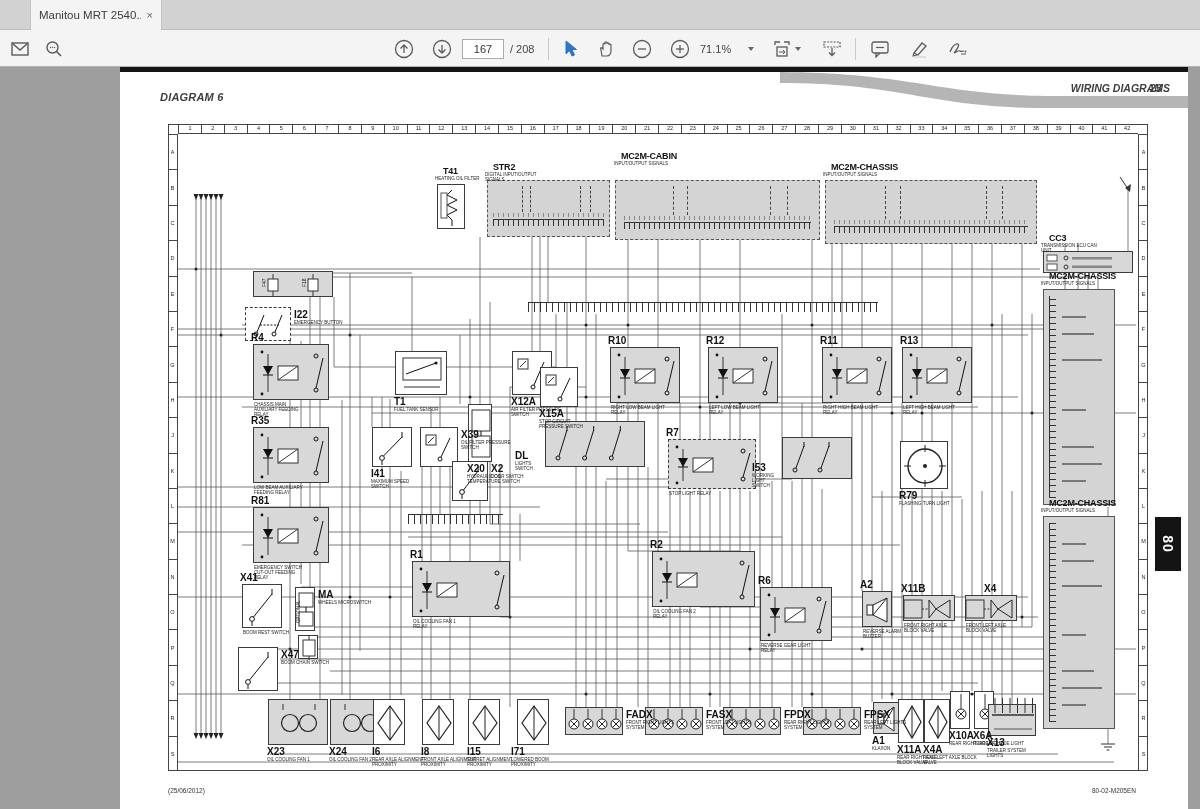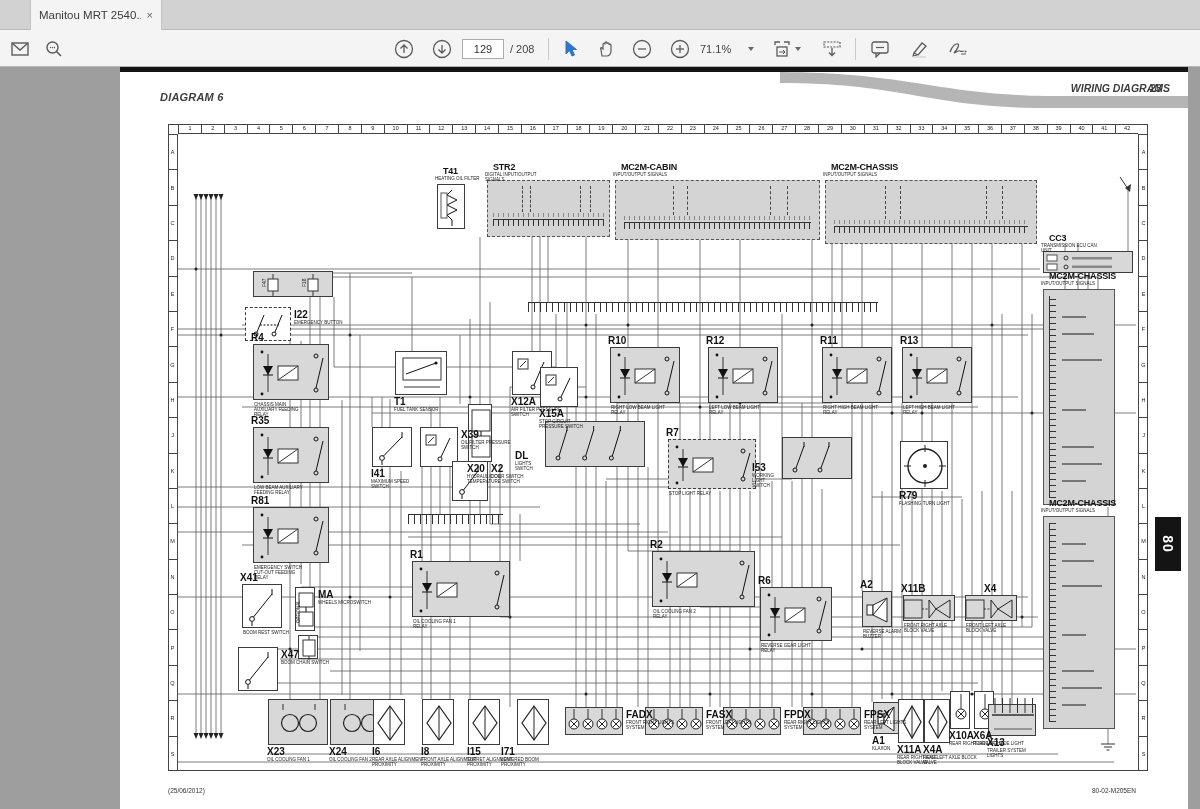--- a/index.html
+++ b/index.html
@@ -87,21 +87,21 @@
         <circle cx="10" cy="10" r="8.5" fill="none" stroke="#5b5b5b" stroke-width="1.3"></circle>
         <path d="M10,14 V6 M6.5,9.5 10,6 13.5,9.5" fill="none" stroke="#5b5b5b" stroke-width="1.3"></path>
       </svg>
   </div>
   <div class="tbtn" style="left:430px">
     <svg width="20" height="20" viewBox="0 0 20 20">
         <circle cx="10" cy="10" r="8.5" fill="none" stroke="#5b5b5b" stroke-width="1.3"></circle>
         <path d="M10,6 V14 M6.5,10.5 10,14 13.5,10.5" fill="none" stroke="#5b5b5b" stroke-width="1.3"></path>
       </svg>
   </div>
-  <div class="pageinput">129</div>
+  <div class="pageinput">167</div>
   <div class="pagetotal">/ 208</div>
   <div class="tdiv" style="left:548px"></div>
   <div class="tbtn" style="left:558px">
     <svg width="16" height="18" viewBox="0 0 16 18">
         <path d="M4,1 L4,14 L7.5,10.5 L10,16 L12.5,15 L10,9.5 L14.5,9.5 Z" fill="#2e74c9" stroke="#2e74c9"></path>
       </svg>
   </div>
   <div class="tbtn" style="left:594px">
     <svg width="18" height="18" viewBox="0 0 18 18">
         <path d="M5,16 L4,10 C3,8 4,7 5,8 L6,9 V4.5 C6,3 8,3 8,4.5 V3 C8,1.5 10,1.5 10,3 V4 C10,2.5 12,2.5 12,4 V5 C12,3.8 14,3.8 14,5.2 V11 C14,14 12,16 10,16 Z" fill="none" stroke="#5b5b5b" stroke-width="1.2"></path>
@@ -454,21 +454,21 @@
         <div class="cdesc">DIGITAL INPUT/OUTPUT SIGNALS</div>
       </div>
       <div class="connblock" style="left: 495px; top: 113px; width: 205px; height: 60px;">
         <div class="cb-micro"></div>
         <div class="cb-comb"></div>
       <div class="cb-dash" style="left:28%;bottom:24px;"></div>
         <div class="cb-dash" style="left:35%;bottom:24px;"></div>
       <div class="cb-dash" style="left:76%;bottom:24px;"></div>
         <div class="cb-dash" style="left:84%;bottom:24px;"></div>
       </div>
-      <div class="clabel" style="left: 493px; top: 96px;">
+      <div class="clabel" style="left: 493px; top: 85px; text-align: center;">
         <div class="cid hdr">MC2M-CABIN</div>
         <div class="cdesc">INPUT/OUTPUT SIGNALS</div>
       </div>
       <div class="connblock" style="left: 705px; top: 113px; width: 212px; height: 64px;">
         <div class="cb-micro"></div>
         <div class="cb-comb"></div>
       <div class="cb-dash" style="left:28%;bottom:24px;"></div>
         <div class="cb-dash" style="left:35%;bottom:24px;"></div>
       <div class="cb-dash" style="left:76%;bottom:24px;"></div>
         <div class="cb-dash" style="left:84%;bottom:24px;"></div>
@@ -1035,21 +1035,21 @@
       <div class="clabel" style="left: 347px; top: 680px;">
         <div class="cid">I15</div>
         <div class="cdesc">TURRET ALIGNMENT PROXIMITY</div>
       </div>
       <div class="comp white" style="left: 397px; top: 632px; width: 32px; height: 46px;">
         <svg class="csym" width="32" height="46" viewBox="0 0 32 46">
           <polygon points="16,6 28,23 16,40 4,23" fill="#fff" stroke="#222" stroke-width="1.2"></polygon>
       <line x1="16" y1="6" x2="16" y2="40" stroke="#222"></line>
         </svg>
       </div>
-      <div class="clabel" style="left: 381px; top: 680px;">
+      <div class="clabel" style="left: 391px; top: 680px;">
         <div class="cid">I71</div>
         <div class="cdesc">LOWERED BOOM PROXIMITY</div>
       </div>
       <div class="comp" style="left: 445px; top: 640px; width: 58px; height: 28px;">
         <svg class="csym" width="58" height="28" viewBox="0 0 58 28">
           <circle cx="8" cy="16" r="5" fill="#fff" stroke="#222"></circle>
           <line x1="4.6" y1="12.6" x2="11.4" y2="19.4" stroke="#222"></line>
           <line x1="11.4" y1="12.6" x2="4.6" y2="19.4" stroke="#222"></line>
           <line x1="8" y1="1" x2="8" y2="11" stroke="#333"></line>
           <circle cx="22" cy="16" r="5" fill="#fff" stroke="#222"></circle>

